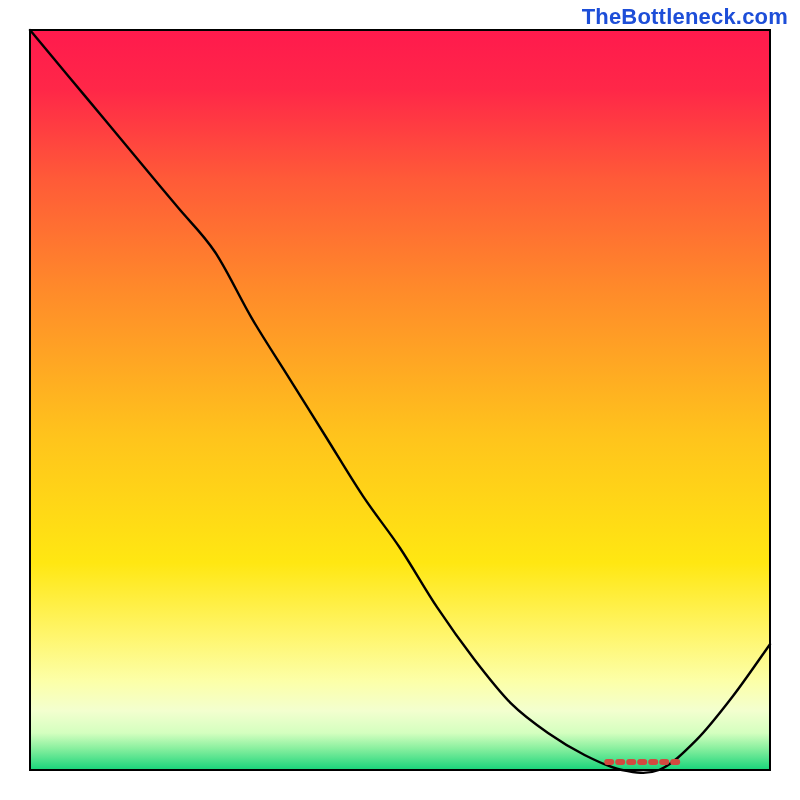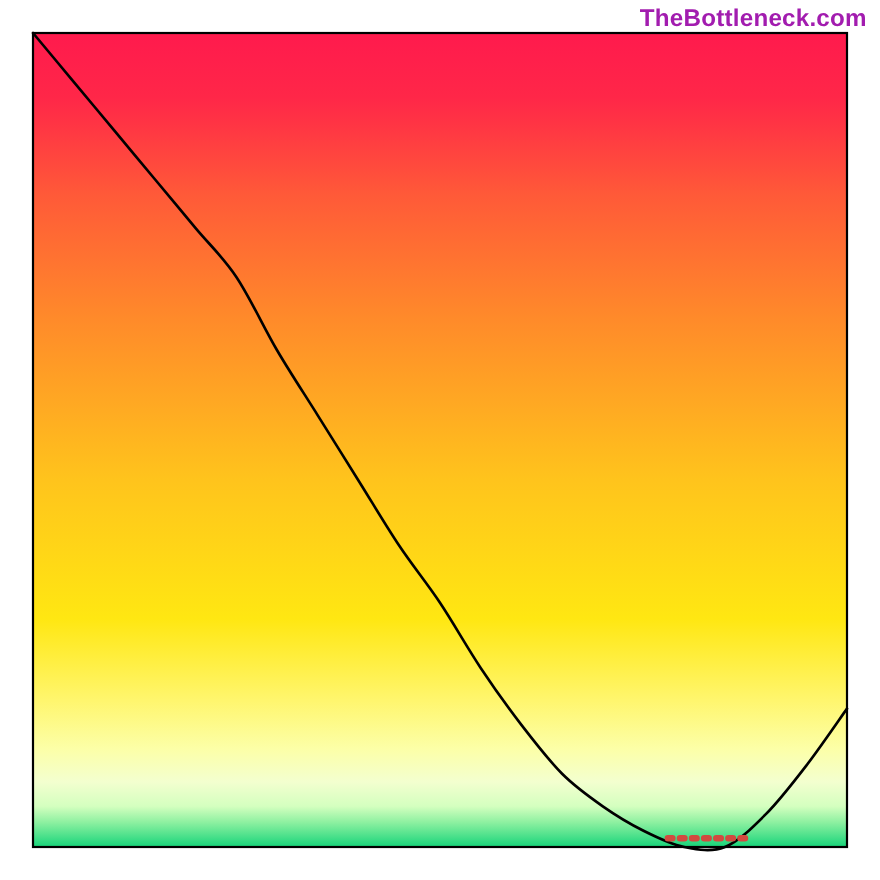--- a/index.html
+++ b/index.html
@@ -15,21 +15,21 @@
     position: relative;
     width: 800px;
     height: 800px;
   }
   .watermark {
     position: absolute;
     top: 4px;
     right: 12px;
     font-size: 22px;
     font-weight: 600;
-    color: #a21caf;
+    color: #1d4ed8;
     letter-spacing: 0.2px;
     margin-left: 31px;
   }
   svg.chart {
     position: absolute;
     top: 0;
     left: 0;
     width: 800px;
     height: 800px;
     display: block;

